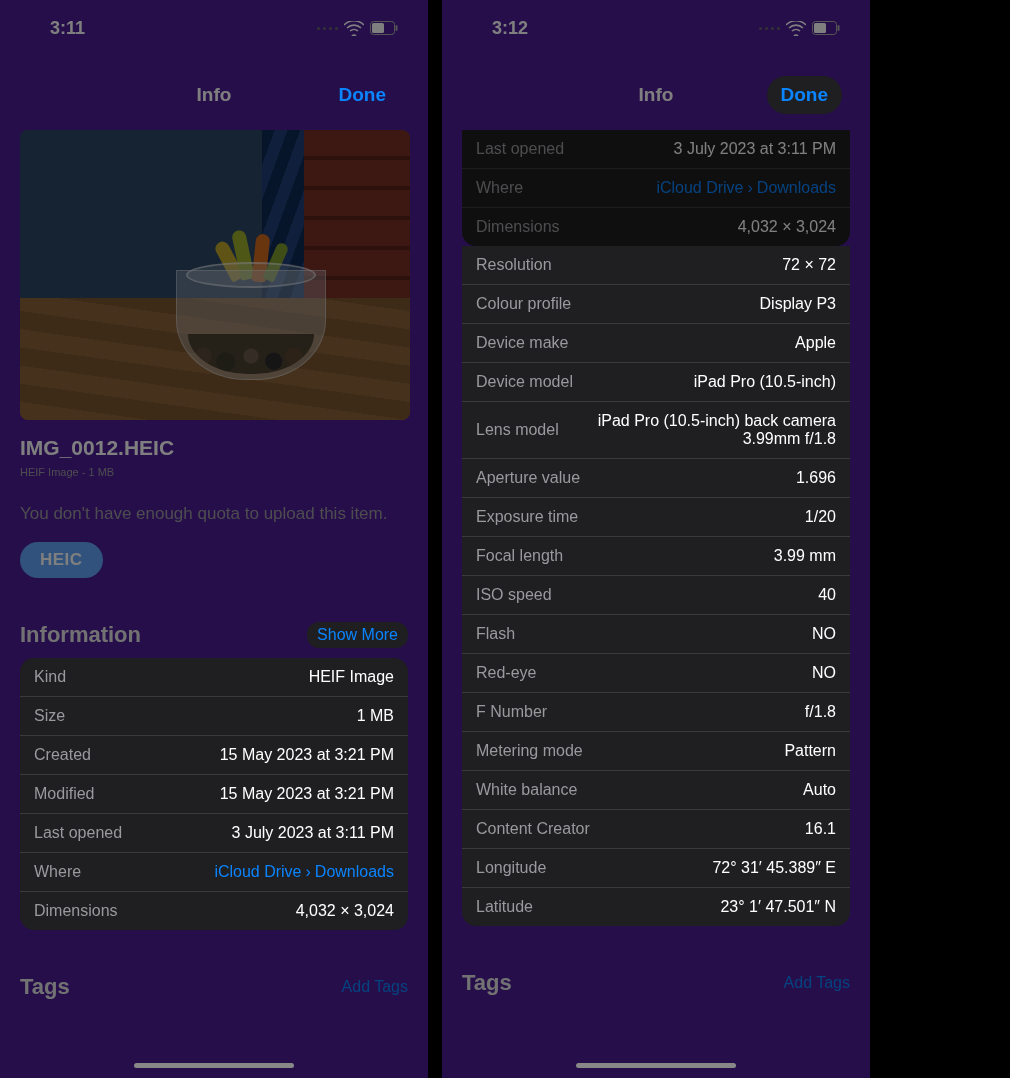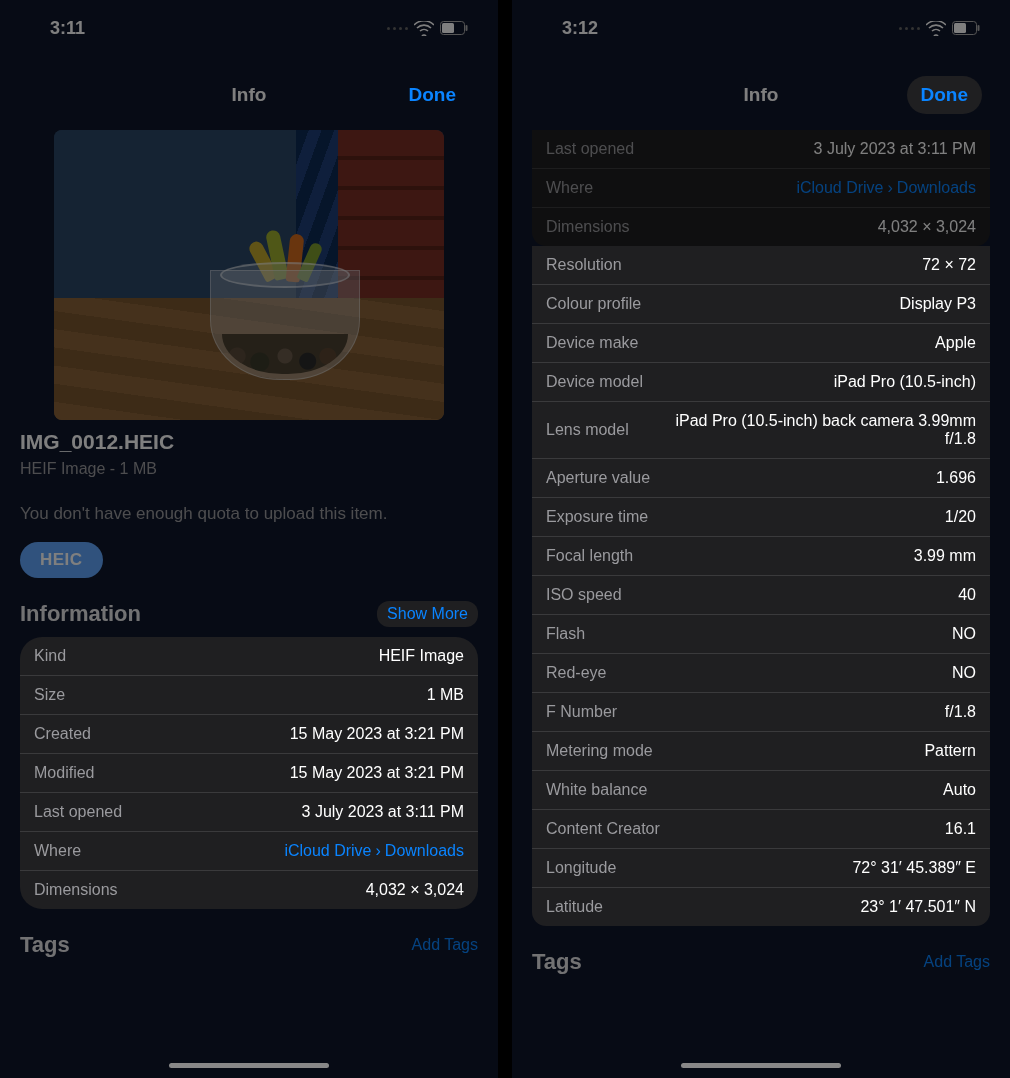--- a/index.html
+++ b/index.html
@@ -5,23 +5,23 @@
   * { box-sizing: border-box; margin: 0; padding: 0; }
   body {
     font-family: -apple-system, BlinkMacSystemFont, "Helvetica Neue", sans-serif;
     background: #000;
     width: 1010px;
     height: 1078px;
     display: flex;
     overflow: hidden;
   }
   .phone {
-    width: 498px;
+    width: 428px;
     height: 1078px;
-    background: #0f172a;
+    background: #4c1d95;
     position: relative;
     overflow: hidden;
   }
   .phone + .phone { margin-left: 14px; }
 
   .dim-overlay {
     position: absolute;
     top: 0; left: 0; right: 0; bottom: 0;
     background: rgba(0,0,0,0.5);
     pointer-events: none;
@@ -103,57 +103,57 @@
       radial-gradient(circle at 50% 55%,#6a5a4a 7px,transparent 8px),
       radial-gradient(circle at 68% 68%,#2a2a2a 8px,transparent 9px),
       radial-gradient(circle at 84% 56%,#5a4530 8px,transparent 9px),
       #4a4030;
   }
   .preview .jar .leaf1{position:absolute; top:-10px; left:60px; width:14px; height:50px; background:#9fae2f; border-radius:10px 10px 4px 4px; transform:rotate(-12deg);}
   .preview .jar .leaf2{position:absolute; top:-6px; left:78px; width:14px; height:48px; background:#d26a1c; border-radius:10px 10px 4px 4px; transform:rotate(6deg);}
   .preview .jar .leaf3{position:absolute; top:0; left:46px; width:14px; height:42px; background:#c0a62c; border-radius:10px 10px 4px 4px; transform:rotate(-28deg);}
   .preview .jar .leaf4{position:absolute; top:2px; left:94px; width:12px; height:40px; background:#7e9c2e; border-radius:10px 10px 4px 4px; transform:rotate(24deg);}
 
-  .filename { color:#fff; font-size:21px; font-weight:600; margin-top:10px; }
-  .filetype { color:#9a9a9e; font-size:16px; margin-top:6px; }
+  .filename { color:#fff; font-size:21px; font-weight:600; margin-top:16px; }
+  .filetype { color:#9a9a9e; font-size:11px; margin-top:6px; }
   .quota    { color:#9a9a9e; font-size:17px; margin-top:26px; }
 
   .open-btn {
     display:inline-block;
     margin-top:18px;
     padding: 8px 20px;
     background:#60a5fa;
     color:#fff;
     font-weight:600;
     letter-spacing:0.5px;
     border-radius:22px;
     font-size:17px;
   }
 
   .section-hdr {
     display:flex;
     justify-content:space-between;
     align-items:center;
-    margin-top:23px;
+    margin-top:44px;
   }
   .section-hdr h2 { color:#e5e5e7; font-size:22px; font-weight:700; }
   .pill-link {
     color:#0a84ff; font-size:16px;
     background:#1f1f21;
     padding:4px 10px;
     border-radius:12px;
     position:relative;
     z-index:10;
   }
   .add-tags { color:#0a84ff; font-size:16px; }
 
   .info-card {
     margin-top:10px;
     background:#1f1f21;
-    border-radius:22px;
+    border-radius:14px;
     overflow:hidden;
     position:relative;
     z-index:10;
   }
   .info-card.dim {
     z-index:1;
   }
   .info-card.extend-up {
     margin-top:0;
     border-radius:0 0 14px 14px;

